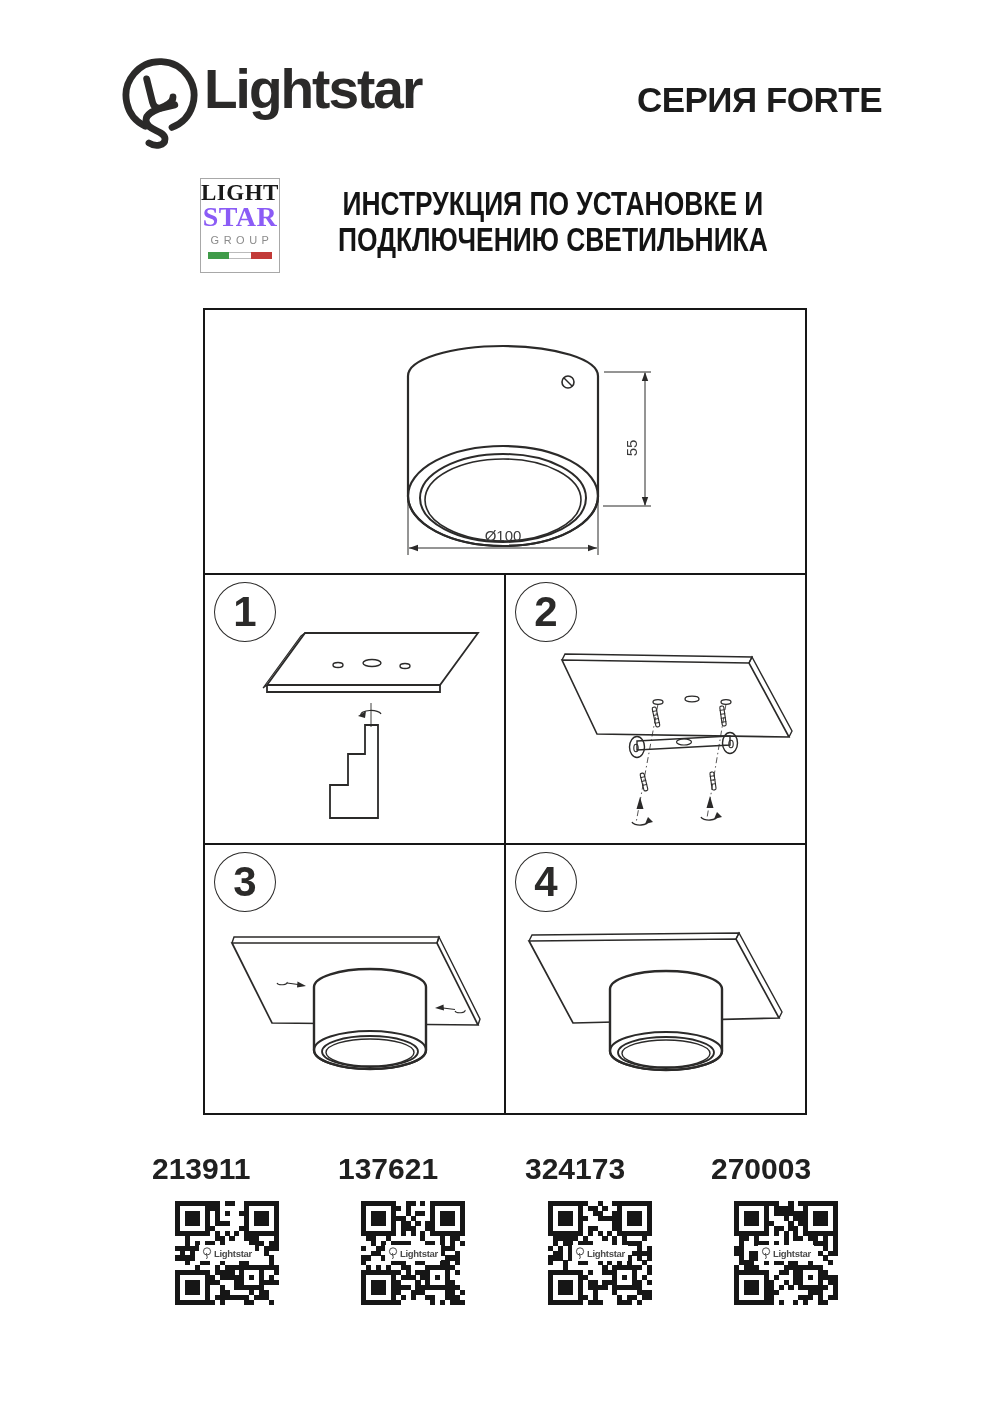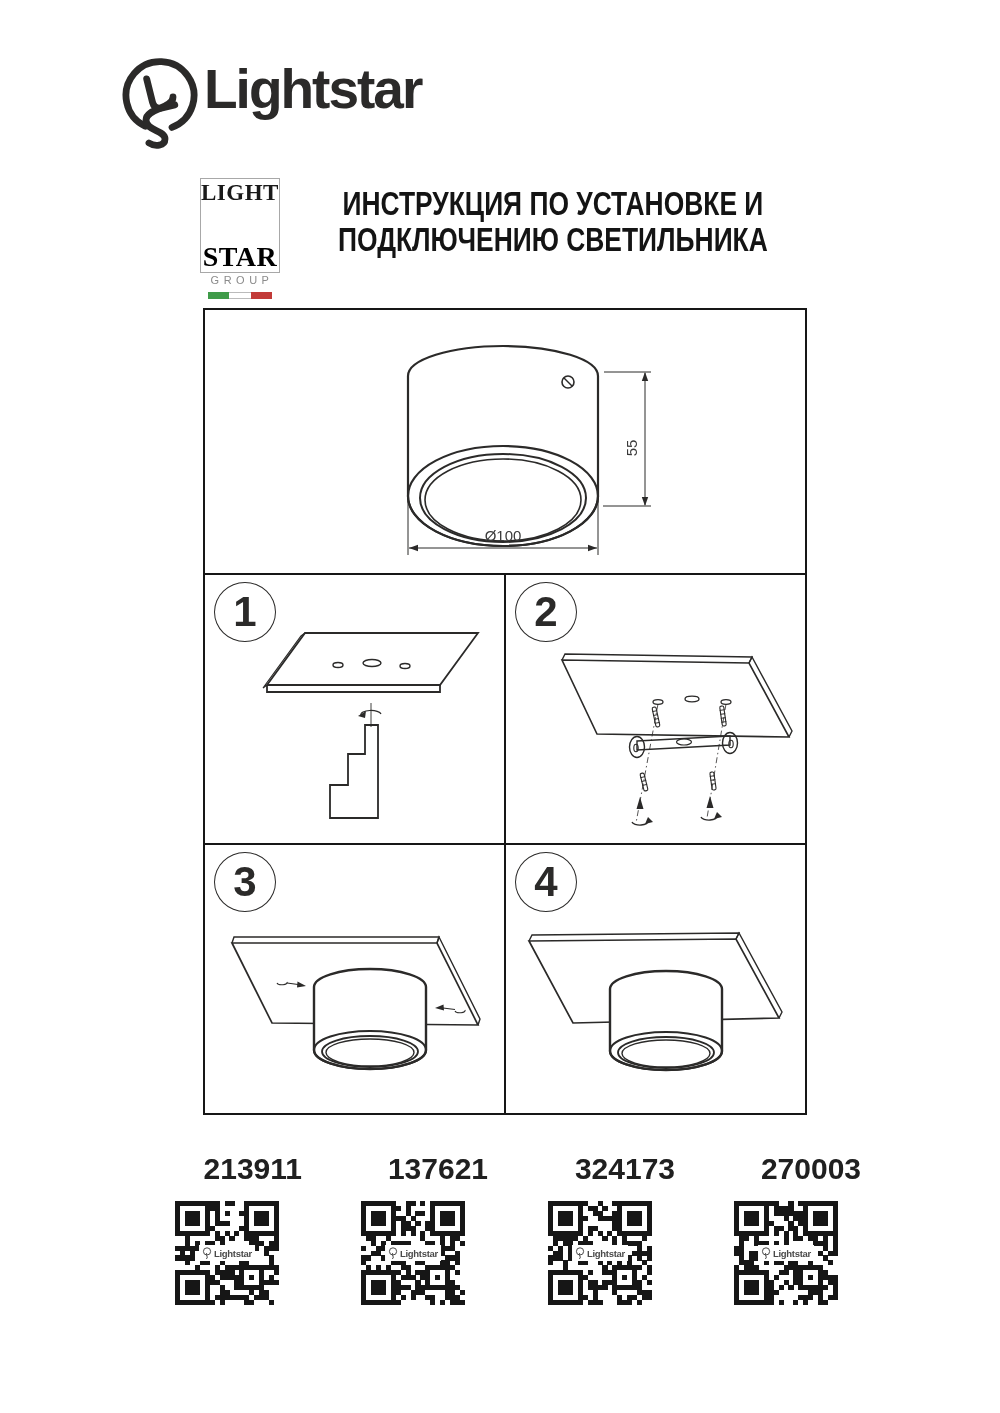--- a/index.html
+++ b/index.html
@@ -11,21 +11,21 @@
   .brand-icon{left:120px;top:50px;width:80px;height:102px;}
   .brand-word{left:204px;top:62px;font-size:55px;font-weight:bold;letter-spacing:-2px;color:#2b2a29;line-height:1;}
   .series-block{right:118px;top:80px;text-align:right;}
   .series-line1{font-size:35px;font-weight:bold;letter-spacing:-0.5px;line-height:40px;color:#1c1c1c;}
   .series-line2{font-size:33px;font-weight:bold;letter-spacing:-0.5px;line-height:37px;color:#1c1c1c;}
 
   
   .group-box{left:200px;top:178px;width:80px;height:95px;border:1px solid #a8a8a8;box-sizing:border-box;
              text-align:center;padding-top:3px;background:#fff;}
   .group-l1{font-family:"Liberation Serif",serif;font-weight:bold;font-size:23px;line-height:22px;color:#1a1a1a;letter-spacing:0.5px;}
-  .group-l2{font-family:"Liberation Serif",serif;font-weight:bold;font-size:28px;line-height:26px;color:#000000;letter-spacing:0.5px;margin-top:40px;}
+  .group-l2{font-family:"Liberation Serif",serif;font-weight:bold;font-size:28px;line-height:26px;color:#8b5cf6;letter-spacing:0.5px;}
   .group-l3{font-size:11px;line-height:15px;color:#8b8b8b;letter-spacing:4.5px;margin-top:3px;margin-left:4px;}
   .flag{width:64px;height:7px;margin:4px auto 0;display:flex;}
   .flag i{flex:1;display:block;}
   .flag .f-white{border-top:1px solid #bbb;border-bottom:1px solid #bbb;box-sizing:border-box;background:#fff;}
 
   
   .doc-title{left:338px;top:186px;text-align:center;}
   .doc-title div{font-size:33px;font-weight:bold;line-height:36px;color:#141414;white-space:nowrap;
                  transform:scaleX(0.8);transform-origin:left top;letter-spacing:0;}
 
@@ -35,21 +35,21 @@
   .cell-main{left:0;top:0;width:600px;height:265px;border-bottom:2px solid #161616;}
   .cell-1{left:0;top:265px;width:301px;height:270px;border-right:2px solid #161616;border-bottom:2px solid #161616;}
   .cell-2{left:301px;top:265px;width:299px;height:270px;border-bottom:2px solid #161616;}
   .cell-3{left:0;top:535px;width:301px;height:268px;border-right:2px solid #161616;}
   .cell-4{left:301px;top:535px;width:299px;height:268px;}
   .cell svg{position:absolute;left:0;top:0;}
   .step-badge{position:absolute;left:9px;top:7px;width:60px;height:58px;border:1.5px solid #2b2a29;border-radius:50%;
               display:flex;align-items:center;justify-content:center;font-size:42px;font-weight:bold;color:#2b2a29;background:#fff;}
 
   
-  .product{position:absolute;top:1152px;width:150px;text-align:right;}
+  .product{position:absolute;top:1152px;width:150px;text-align:left;}
   .article{font-size:30px;font-weight:bold;color:#202020;letter-spacing:0;}
   .qr-wrap{position:relative;width:104px;height:104px;margin:15px auto 0;}
   .qr-wrap svg{display:block;}
   .qr-wm{position:absolute;left:50%;top:44px;transform:translateX(-50%);background:#fff;height:16px;
          display:flex;align-items:center;gap:2px;padding:0 3px;white-space:nowrap;}
   .qr-wm span{font-size:9.5px;color:#4a4a4a;letter-spacing:-0.3px;font-weight:bold;}
 
   .footer{left:0;right:0;top:1344px;text-align:center;font-size:26px;font-weight:bold;color:#1e1e1e;letter-spacing:-0.5px;}
 
   .tech{stroke:#2b2a29;fill:none;}
@@ -60,20 +60,21 @@
 <div class="page">
 
   <svg class="abs brand-icon" viewBox="0 0 40 50">
     <path d="M12.6,37.6 A17,17 0 1 1 26,38.2" fill="none" stroke="#2b2a29" stroke-width="3.4" stroke-linecap="round"></path>
     <path d="M15,12.5 L15,24.5 Q15,28.5 19,28.5 L25.5,28.5" fill="none" stroke="#2b2a29" stroke-width="3.4" stroke-linecap="round" transform="rotate(-14 20 20)"></path>
     <path d="M26.5,27 C26.5,33 13,32.5 13,38.5 C13,44 22.5,43.5 22.5,48 C22.5,51.5 17.5,52 14.5,50" fill="none" stroke="#2b2a29" stroke-width="3.4" stroke-linecap="round" transform="translate(0,-4)"></path>
   </svg>
   <div class="abs brand-word">Lightstar</div>
 
   <div class="abs series-block">
+    <div class="series-line1">СЕРИЯ FORTE</div>
   </div>
 
   <div class="abs group-box">
     <div class="group-l1">LIGHT</div>
     <div class="group-l2">STAR</div>
     <div class="group-l3">GROUP</div>
     <div class="flag">
       <i class="f-green" style="background: rgb(63, 155, 73);"></i>
       <i class="f-white"></i>
       <i class="f-red" style="background: rgb(194, 58, 56);"></i>

